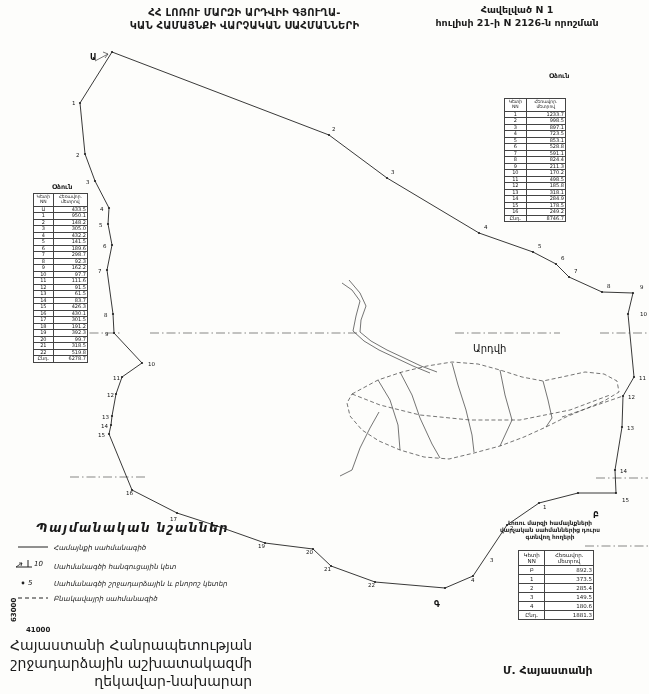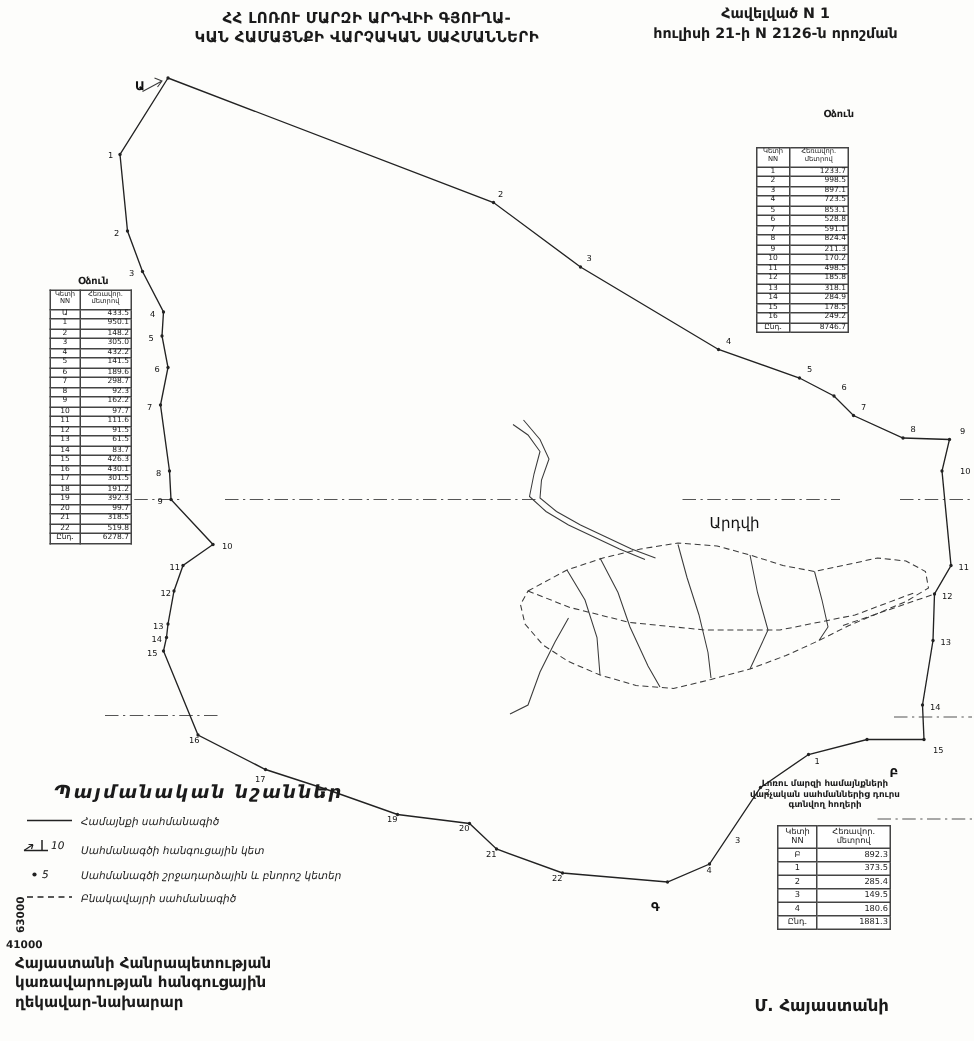--- a/index.html
+++ b/index.html
@@ -33,22 +33,22 @@
   
   .legend{left:14px;top:521px;width:235px;font-style:italic;}
   .legend-title{font-size:12px;font-weight:bold;letter-spacing:1.5px;
     margin:0 0 7px 22px;}
   .legend-item{display:flex;align-items:flex-end;margin-bottom:5px;}
   .legend-sym{width:40px;flex:0 0 40px;}
   .legend-item span.lbl{font-size:7px;}
   
   .coord-v{left:0px;top:582px;font-size:7px;font-weight:bold;
     transform:rotate(-90deg);transform-origin:left top;left:10px;top:622px;}
-  .coord-h{left:4px;top:626px;font-size:7px;font-weight:bold;}
-  .footer{left:10px;top:636px;font-size:10px;font-weight:bold;line-height:1.3;}
+  .coord-h{left:26px;top:626px;font-size:7px;font-weight:bold;}
+  .footer{left:10px;top:636px;font-size:14px;font-weight:normal;line-height:1.3;text-align:right;}
   .signature{left:503px;top:664px;font-size:11px;font-weight:bold;}
   svg text{font-family:"DejaVu Sans","Liberation Sans",sans-serif;}
 </style>
 </head>
 <body>
 
 <div class="abs main-title">
   <div>ՀՀ ԼՈՌՈՒ ՄԱՐԶԻ ԱՐԴՎԻԻ ԳՅՈՒՂԱ-</div>
   <div>ԿԱՆ ՀԱՄԱՅՆՔԻ ՎԱՐՉԱԿԱՆ ՍԱՀՄԱՆՆԵՐԻ</div>
 </div>
@@ -429,16 +429,16 @@
     </svg>
     <span class="lbl">Բնակավայրի սահմանագիծ</span>
   </div>
 </div>
 
 <div class="abs coord-v">63000</div>
 <div class="abs coord-h">41000</div>
 
 <div class="abs footer">
   <div>Հայաստանի Հանրապետության</div>
-  <div>կառավարության հանգուցային</div>
+  <div>շրջադարձային աշխատակազմի</div>
   <div>ղեկավար-նախարար</div>
 </div>
 <div class="abs signature">Մ. Հայաստանի</div>
 
 </body></html>

